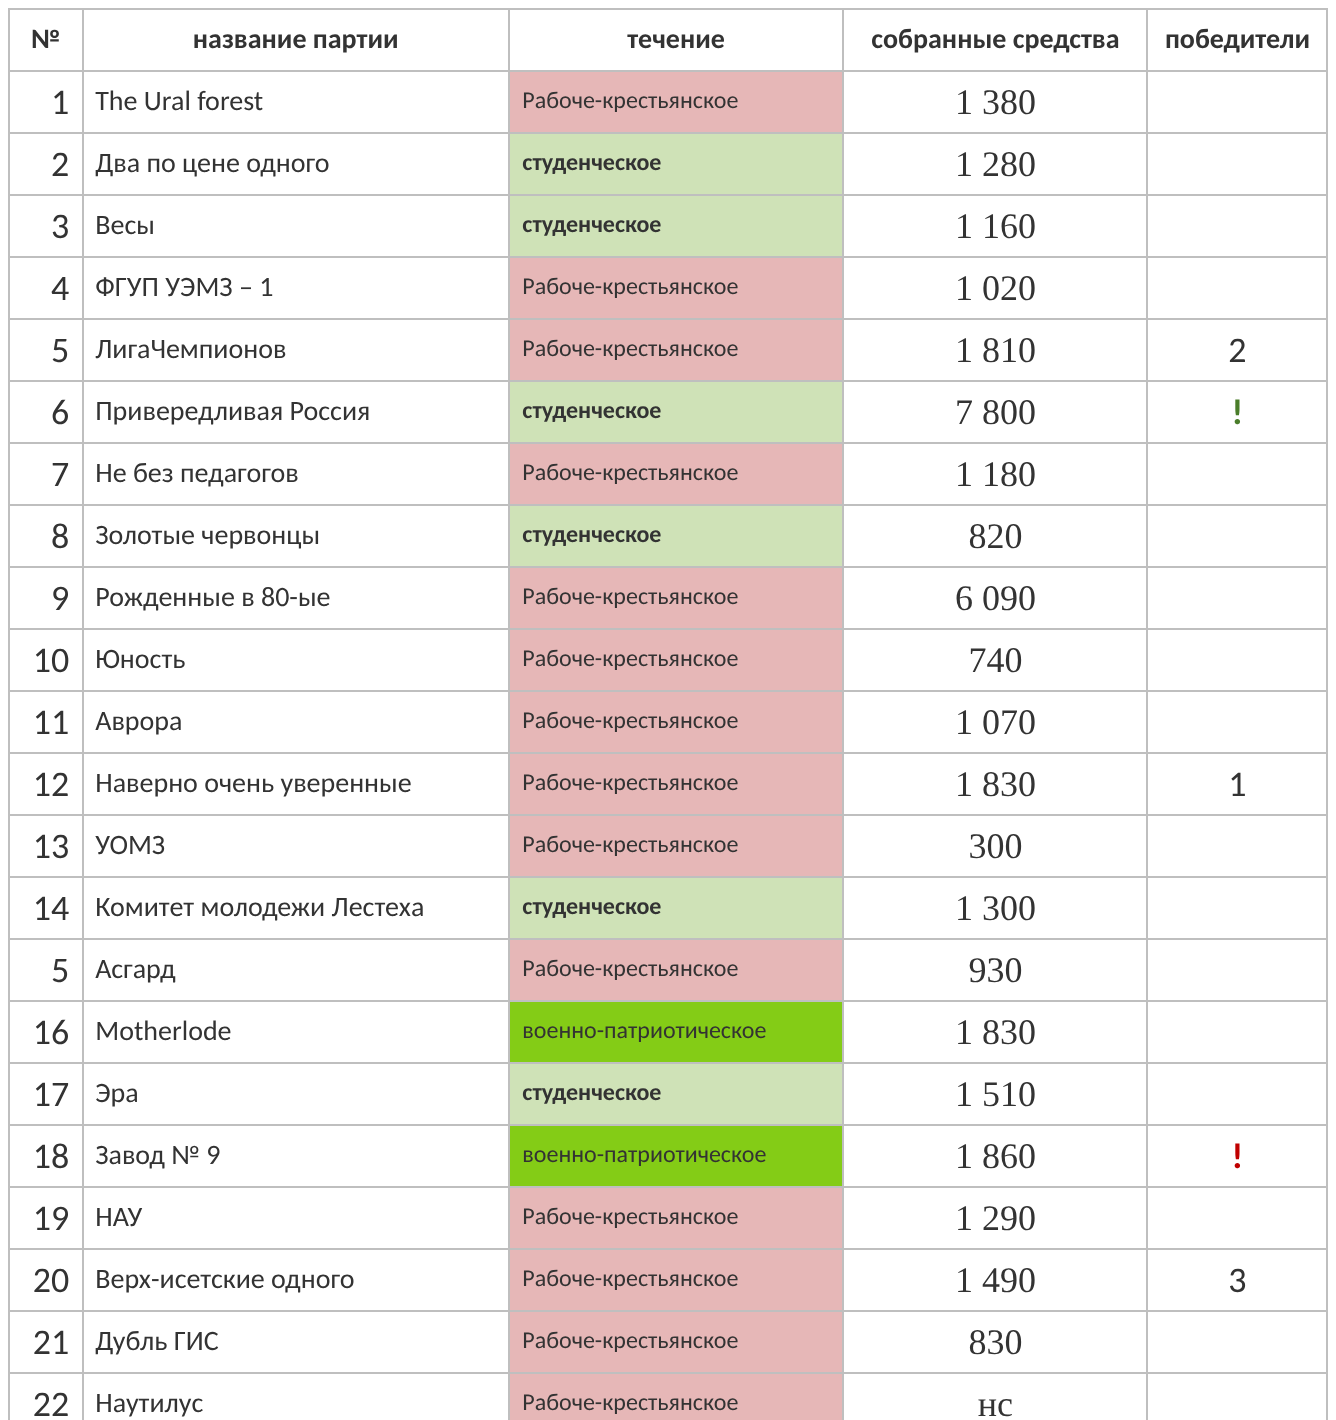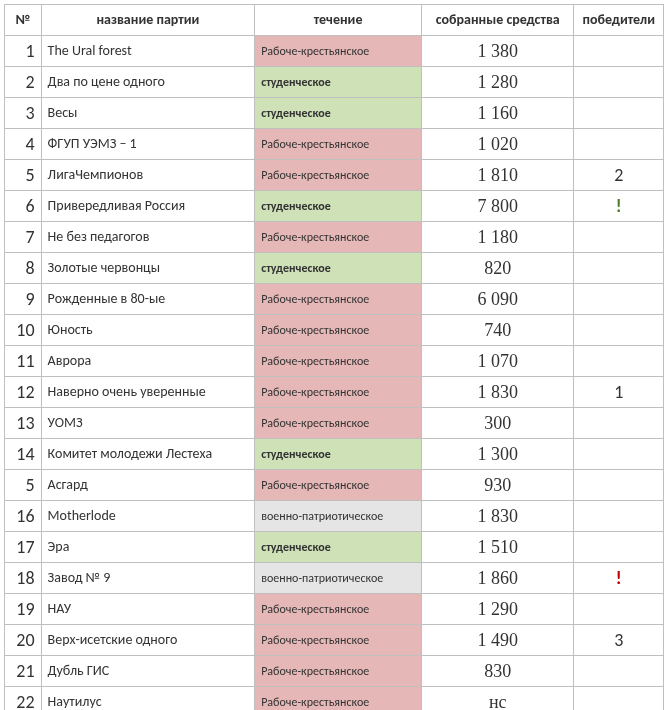--- a/index.html
+++ b/index.html
@@ -42,21 +42,21 @@
 
   .cell-pad { padding: 0 6px; display: block; line-height: 30px; }
   .num  { text-align: right; font-size: 18px; font-weight: 400; padding-right: 6px; }
   .party { text-align: left; font-size: 14px; }
   .trend { text-align: left; font-size: 12px; }
   .funds { text-align: center; font-size: 18px; font-family: Liberation Serif, serif; }
   .win   { text-align: center; font-size: 18px; font-weight: 400; }
 
   .trend-labor    { background: #e6b7b7; }
   .trend-student  { background: #cfe2b7; font-weight: bold; }
-  .trend-military { background: #e5e5e5; margin-left: 15px; }
+  .trend-military { background: #84cc16; margin-left: 15px; }
 
   .win-excl { color: #c00000; font-weight: 700; }
   .win-exclg { color: #4a7d2a; font-weight: 700; }
 
   th .cell-pad { line-height: 30px; text-align: center; }
   th.col-party .cell-pad,
   th.col-trend .cell-pad { }
 </style>
 </head>
 <body>

